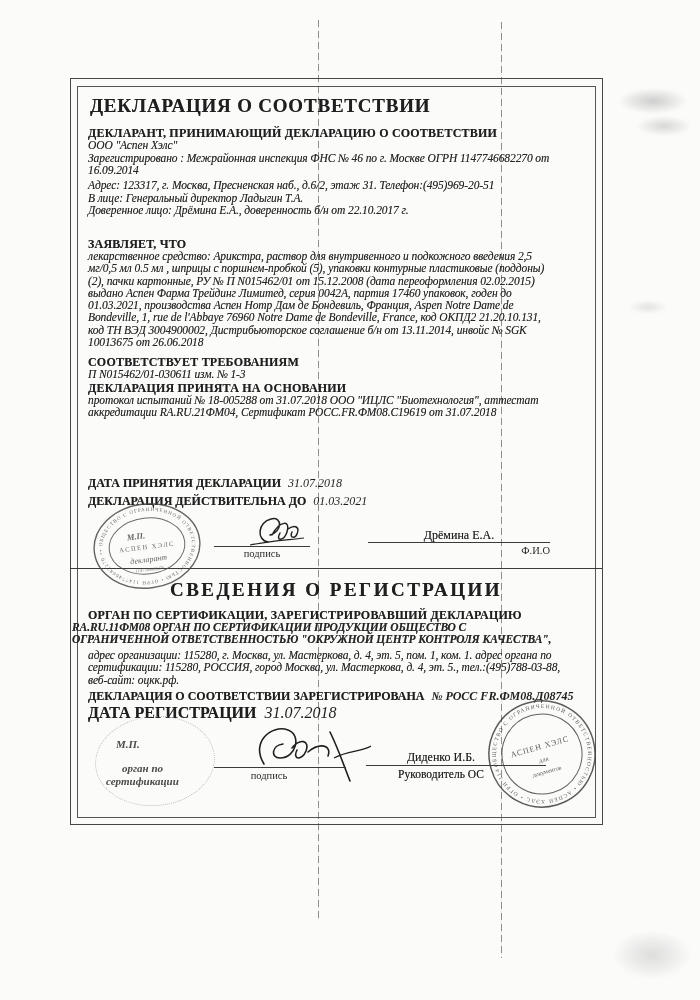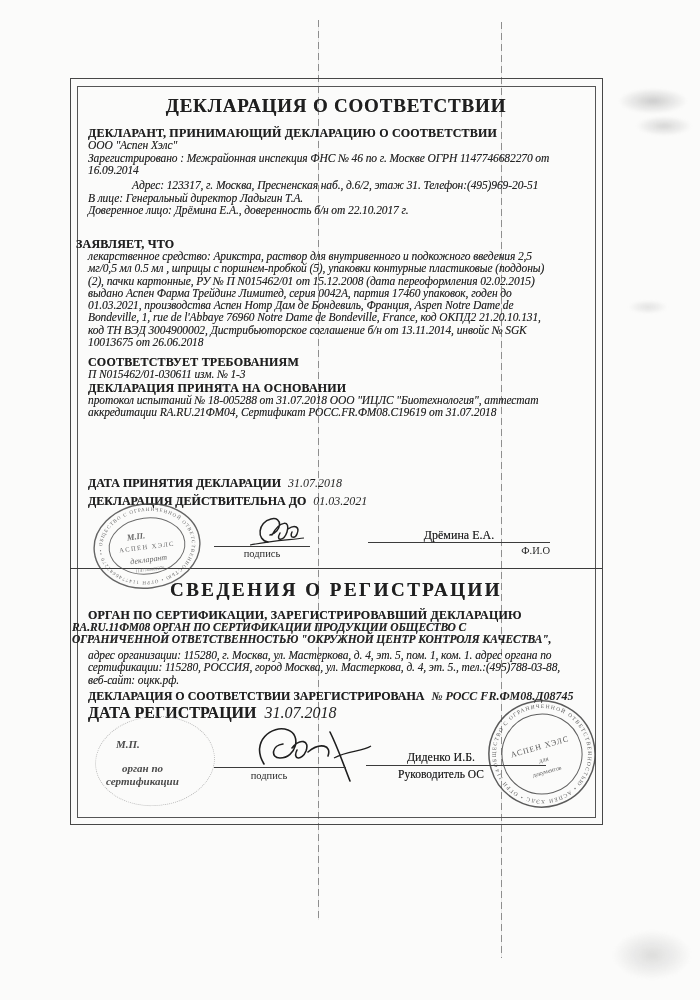--- a/index.html
+++ b/index.html
@@ -8,21 +8,21 @@
     background:#fbfbfa;
     font-family:"Liberation Serif","DejaVu Serif",serif;
     color:#1f1f1f;
   }
   .abs{position:absolute;}
   .ink{color:#1f1f1f;text-shadow:0 0 .5px rgba(20,20,20,.55);}
   .b{font-weight:bold;}
   .i{font-style:italic;}
   .para{font-style:italic;font-size:11.5px;line-height:12.3px;letter-spacing:-.1px;color:#262626;text-shadow:0 0 .5px rgba(30,30,30,.5);}
   .hdr{font-weight:bold;font-size:12px;letter-spacing:.2px;}
-  .doc-title{font-weight:bold;font-size:19px;letter-spacing:.8px;text-align:center;}
+  .doc-title{font-weight:bold;font-size:19px;letter-spacing:.8px;text-align:left;}
   .reg-title{font-weight:bold;font-size:19px;letter-spacing:2.5px;text-align:center;}
   .rule{border-top:1px solid #3b3b3b;height:0;}
   .crease{width:1px;background:repeating-linear-gradient(180deg,#6a6a6a 0 7px,rgba(106,106,106,.15) 7px 11px);opacity:.75;}
   .frame-outer{border:1px solid #474747;}
   .frame-inner{position:absolute;left:6px;top:7px;right:6px;bottom:6px;border:1px solid #555;}
   .caption{font-size:10.5px;color:#2a2a2a;text-align:center;}
   .smudge{border-radius:50%;filter:blur(1px);}
   svg{overflow:visible;}
 </style>
 </head>
@@ -40,25 +40,25 @@
   <div class="frame-inner"></div>
 </div>
 
 <div class="abs rule" style="left:70px;top:568px;width:532px;"></div>
 
 <div class="abs doc-title ink" style="left:90px;top:95px;width:492px;">ДЕКЛАРАЦИЯ О СООТВЕТСТВИИ</div>
 
 <div class="abs hdr ink" style="left:88px;top:126px;width:480px;">ДЕКЛАРАНТ, ПРИНИМАЮЩИЙ ДЕКЛАРАЦИЮ О СООТВЕТСТВИИ</div>
 <div class="abs para" style="left:88px;top:139px;width:474px;">ООО "Аспен Хэлс"</div>
 <div class="abs para" style="left:88px;top:152px;width:474px;">Зарегистрировано : Межрайонная инспекция ФНС № 46 по г. Москве ОГРН 1147746682270 от 16.09.2014</div>
-<div class="abs para" style="left:88px;top:179px;width:480px;margin-left:44px;">Адрес: 123317, г. Москва, Пресненская наб., д.6/2, этаж 31. Телефон:(495)969-20-51</div>
+<div class="abs para" style="left:88px;top:179px;width:480px;">Адрес: 123317, г. Москва, Пресненская наб., д.6/2, этаж 31. Телефон:(495)969-20-51</div>
 <div class="abs para" style="left:88px;top:192px;width:474px;">В лице: Генеральный директор Ладыгин Т.А.</div>
 <div class="abs para" style="left:88px;top:204px;width:474px;">Доверенное лицо: Дрёмина Е.А., доверенность б/н от 22.10.2017 г.</div>
 
-<div class="abs hdr ink" style="left:76px;top:237px;">ЗАЯВЛЯЕТ, ЧТО</div>
+<div class="abs hdr ink" style="left:88px;top:237px;">ЗАЯВЛЯЕТ, ЧТО</div>
 <div class="abs para" style="left:88px;top:250px;width:470px;">лекарственное средство: Арикстра, раствор для внутривенного и подкожного введения 2,5 мг/0,5 мл 0.5 мл , шприцы с поршнем-пробкой (5), упаковки контурные пластиковые (поддоны) (2), пачки картонные, РУ № П N015462/01 от 15.12.2008 (дата переоформления 02.02.2015) выдано Аспен Фарма Трейдинг Лимитед, серия 0042А, партия 17460 упаковок, годен до 01.03.2021, производства Аспен Нотр Дам де Бондевиль, Франция, Aspen Notre Dame de Bondeville, 1, rue de l'Abbaye 76960 Notre Dame de Bondeville, France, код ОКПД2 21.20.10.131, код ТН ВЭД 3004900002, Дистрибьюторское соглашение б/н от 13.11.2014, инвойс № SGK 10013675 от 26.06.2018</div>
 
 <div class="abs hdr ink" style="left:88px;top:355px;">СООТВЕТСТВУЕТ ТРЕБОВАНИЯМ</div>
 <div class="abs para" style="left:88px;top:368px;width:474px;">П N015462/01-030611 изм. № 1-3</div>
 <div class="abs hdr ink" style="left:88px;top:381px;">ДЕКЛАРАЦИЯ ПРИНЯТА НА ОСНОВАНИИ</div>
 <div class="abs para" style="left:88px;top:394px;width:474px;">протокол испытаний № 18-005288 от 31.07.2018 ООО "ИЦЛС "Биотехнология", аттестат аккредитации RA.RU.21ФМ04, Сертификат РОСС.FR.ФМ08.С19619 от 31.07.2018</div>
 
 <div class="abs" style="left:88px;top:476px;font-size:12px;">
   <span class="b ink">ДАТА ПРИНЯТИЯ ДЕКЛАРАЦИИ</span>
   <span class="i" style="margin-left:4px;">31.07.2018</span>

